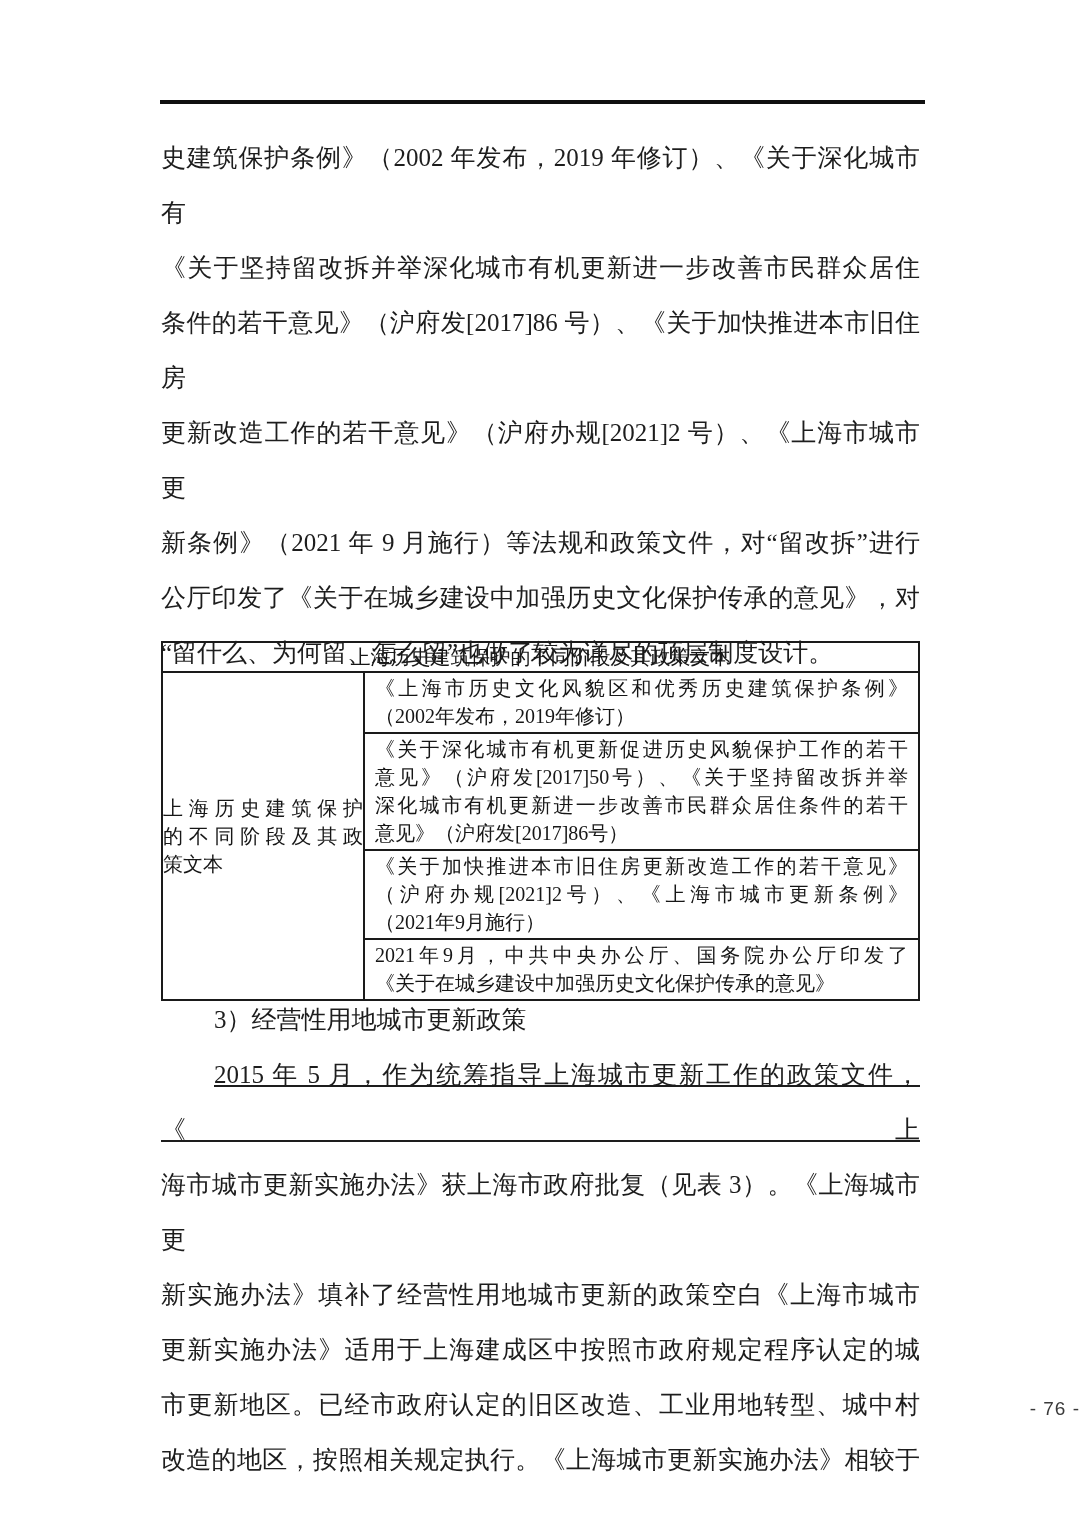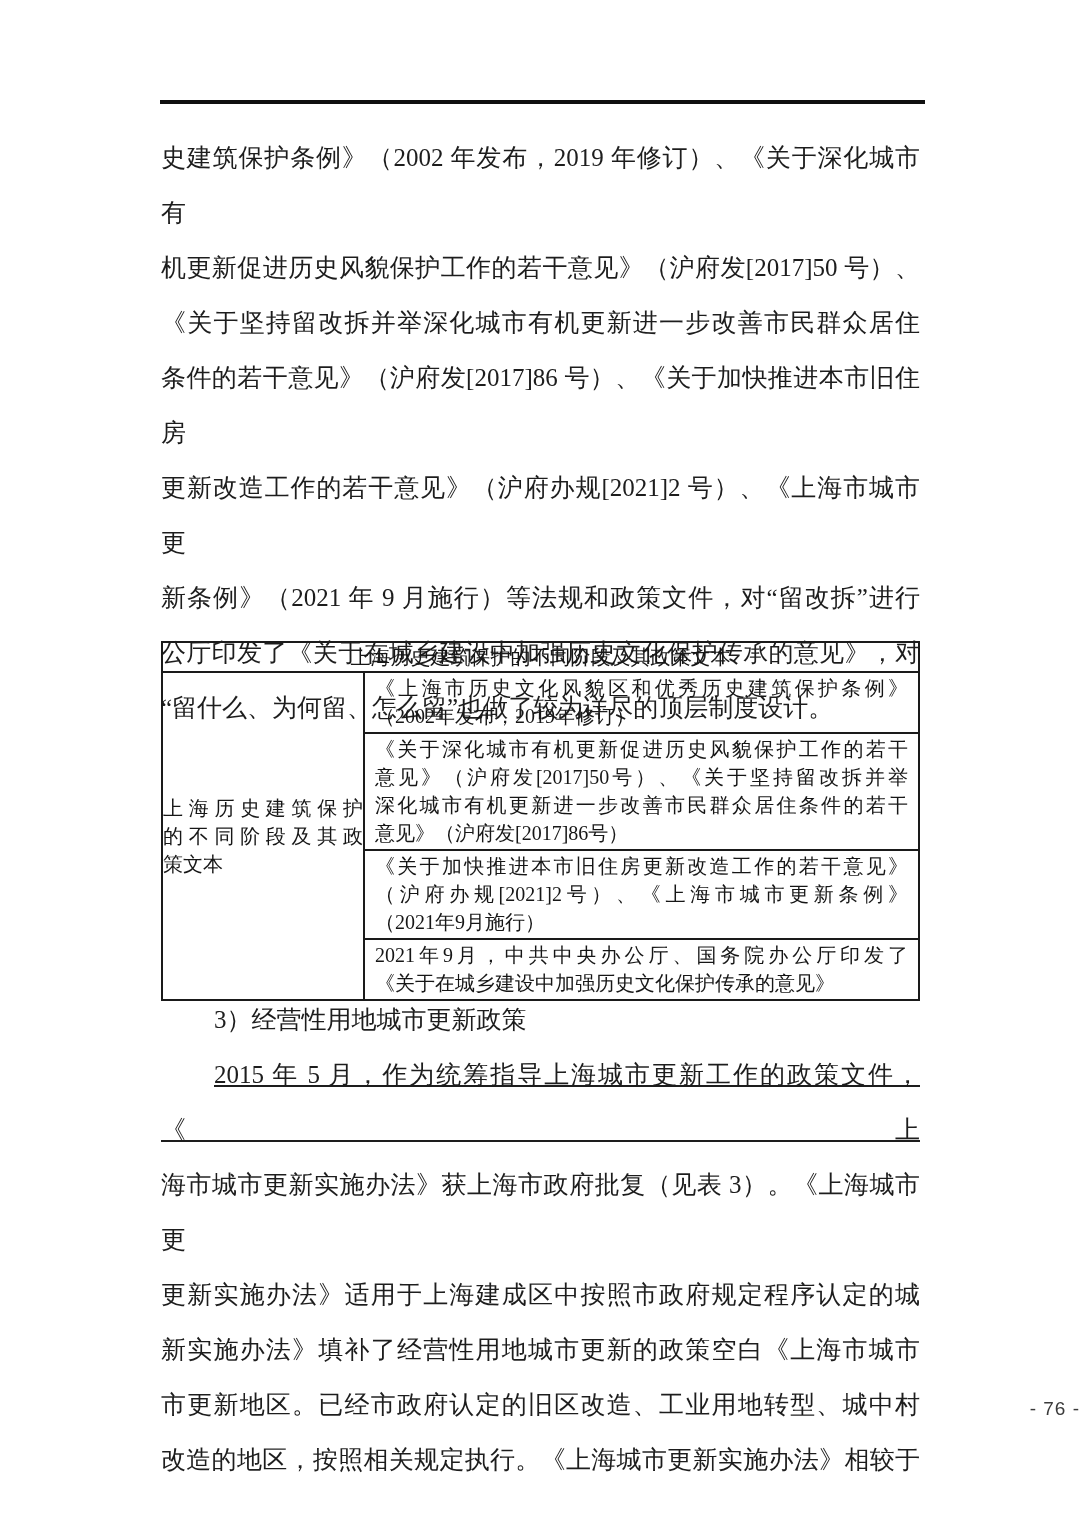--- a/index.html
+++ b/index.html
@@ -92,21 +92,20 @@
 </head>
 <body>
 
 <div class="page">
 
   <div class="rule"></div>
 
   <div class="para p1">
     <div class="lines">
         <div class="line">史建筑保护条例》（2002 年发布，2019 年修订）、《关于深化城市有</div>
-        <div class="line">机更新促进历史风貌保护工作的若干意见》（沪府发[2017]50 号）、</div>
         <div class="line">《关于坚持留改拆并举深化城市有机更新进一步改善市民群众居住</div>
         <div class="line">条件的若干意见》（沪府发[2017]86 号）、《关于加快推进本市旧住房</div>
         <div class="line">更新改造工作的若干意见》（沪府办规[2021]2 号）、《上海市城市更</div>
         <div class="line">新条例》（2021 年 9 月施行）等法规和政策文件，对“留改拆”进行</div>
         <div class="line">公厅印发了《关于在城乡建设中加强历史文化保护传承的意见》，对</div>
         <div class="line">“留什么、为何留、怎么留”也做了较为详尽的顶层制度设计。</div>
       </div>
   </div>
 
   <table class="ptable">
@@ -161,22 +160,22 @@
         </td>
       </tr>
     </tbody>
   </table>
 
   <div class="para p2">
     <div class="line heading">3）经营性用地城市更新政策</div>
     <div class="lines">
         <div class="line">2015 年 5 月，作为统筹指导上海城市更新工作的政策文件，《上</div>
         <div class="line">海市城市更新实施办法》获上海市政府批复（见表 3）。《上海城市更</div>
+        <div class="line">新实施办法》填补了经营性用地城市更新的政策空白《上海市城市</div>
         <div class="line">更新实施办法》适用于上海建成区中按照市政府规定程序认定的城</div>
-        <div class="line">新实施办法》填补了经营性用地城市更新的政策空白《上海市城市</div>
         <div class="line">市更新地区。已经市政府认定的旧区改造、工业用地转型、城中村</div>
         <div class="line">改造的地区，按照相关规定执行。《上海城市更新实施办法》相较于</div>
       </div>
   </div>
 
   <div class="footer">- 76 -</div>
 
 </div>
 
 </body></html>

